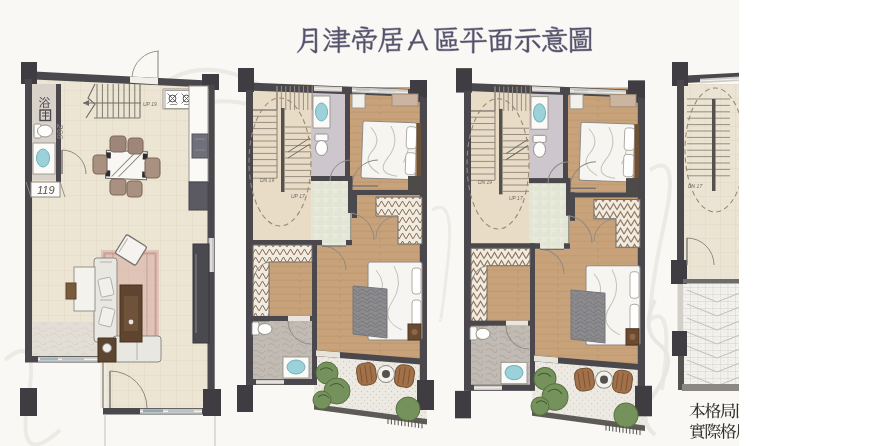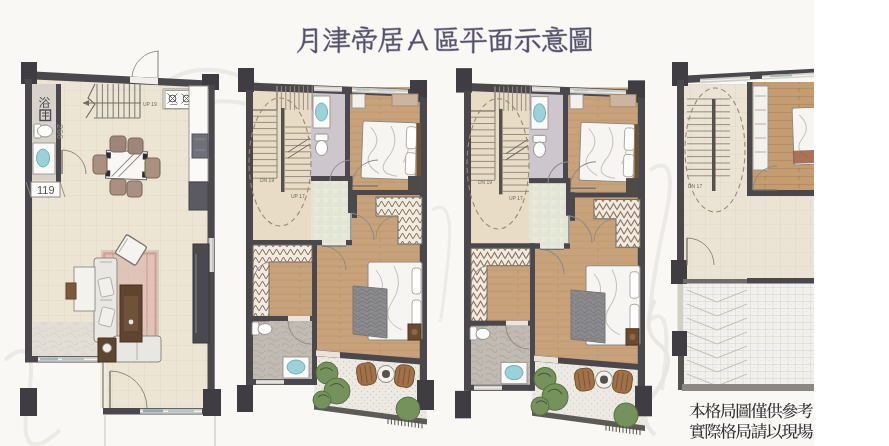--- a/index.html
+++ b/index.html
@@ -1,17 +1,17 @@
 <!DOCTYPE html>
 <html><head>
 <meta charset="utf-8">
 <style>
 html,body{margin:0;padding:0;background:#ffffff;}
-#page{position:relative;width:814px;height:446px;overflow:hidden;
-  font-family:"Liberation Sans", sans-serif;}
+#page{position:relative;width:739px;height:446px;overflow:hidden;
+  font-family:"Liberation Sans", sans-serif;font-style:italic;}
 </style>
 </head>
 <body>
 <div id="page">
 <svg width="889" height="446" viewBox="0 0 889 446">
 <defs>
 <pattern id="tile1" width="16" height="15" patternUnits="userSpaceOnUse">
   <rect width="16" height="15" fill="#ece5d3"></rect>
   <path d="M0 0H16M0 0V15" stroke="#ded5bf" stroke-width="0.8" fill="none"></path>
 </pattern>

